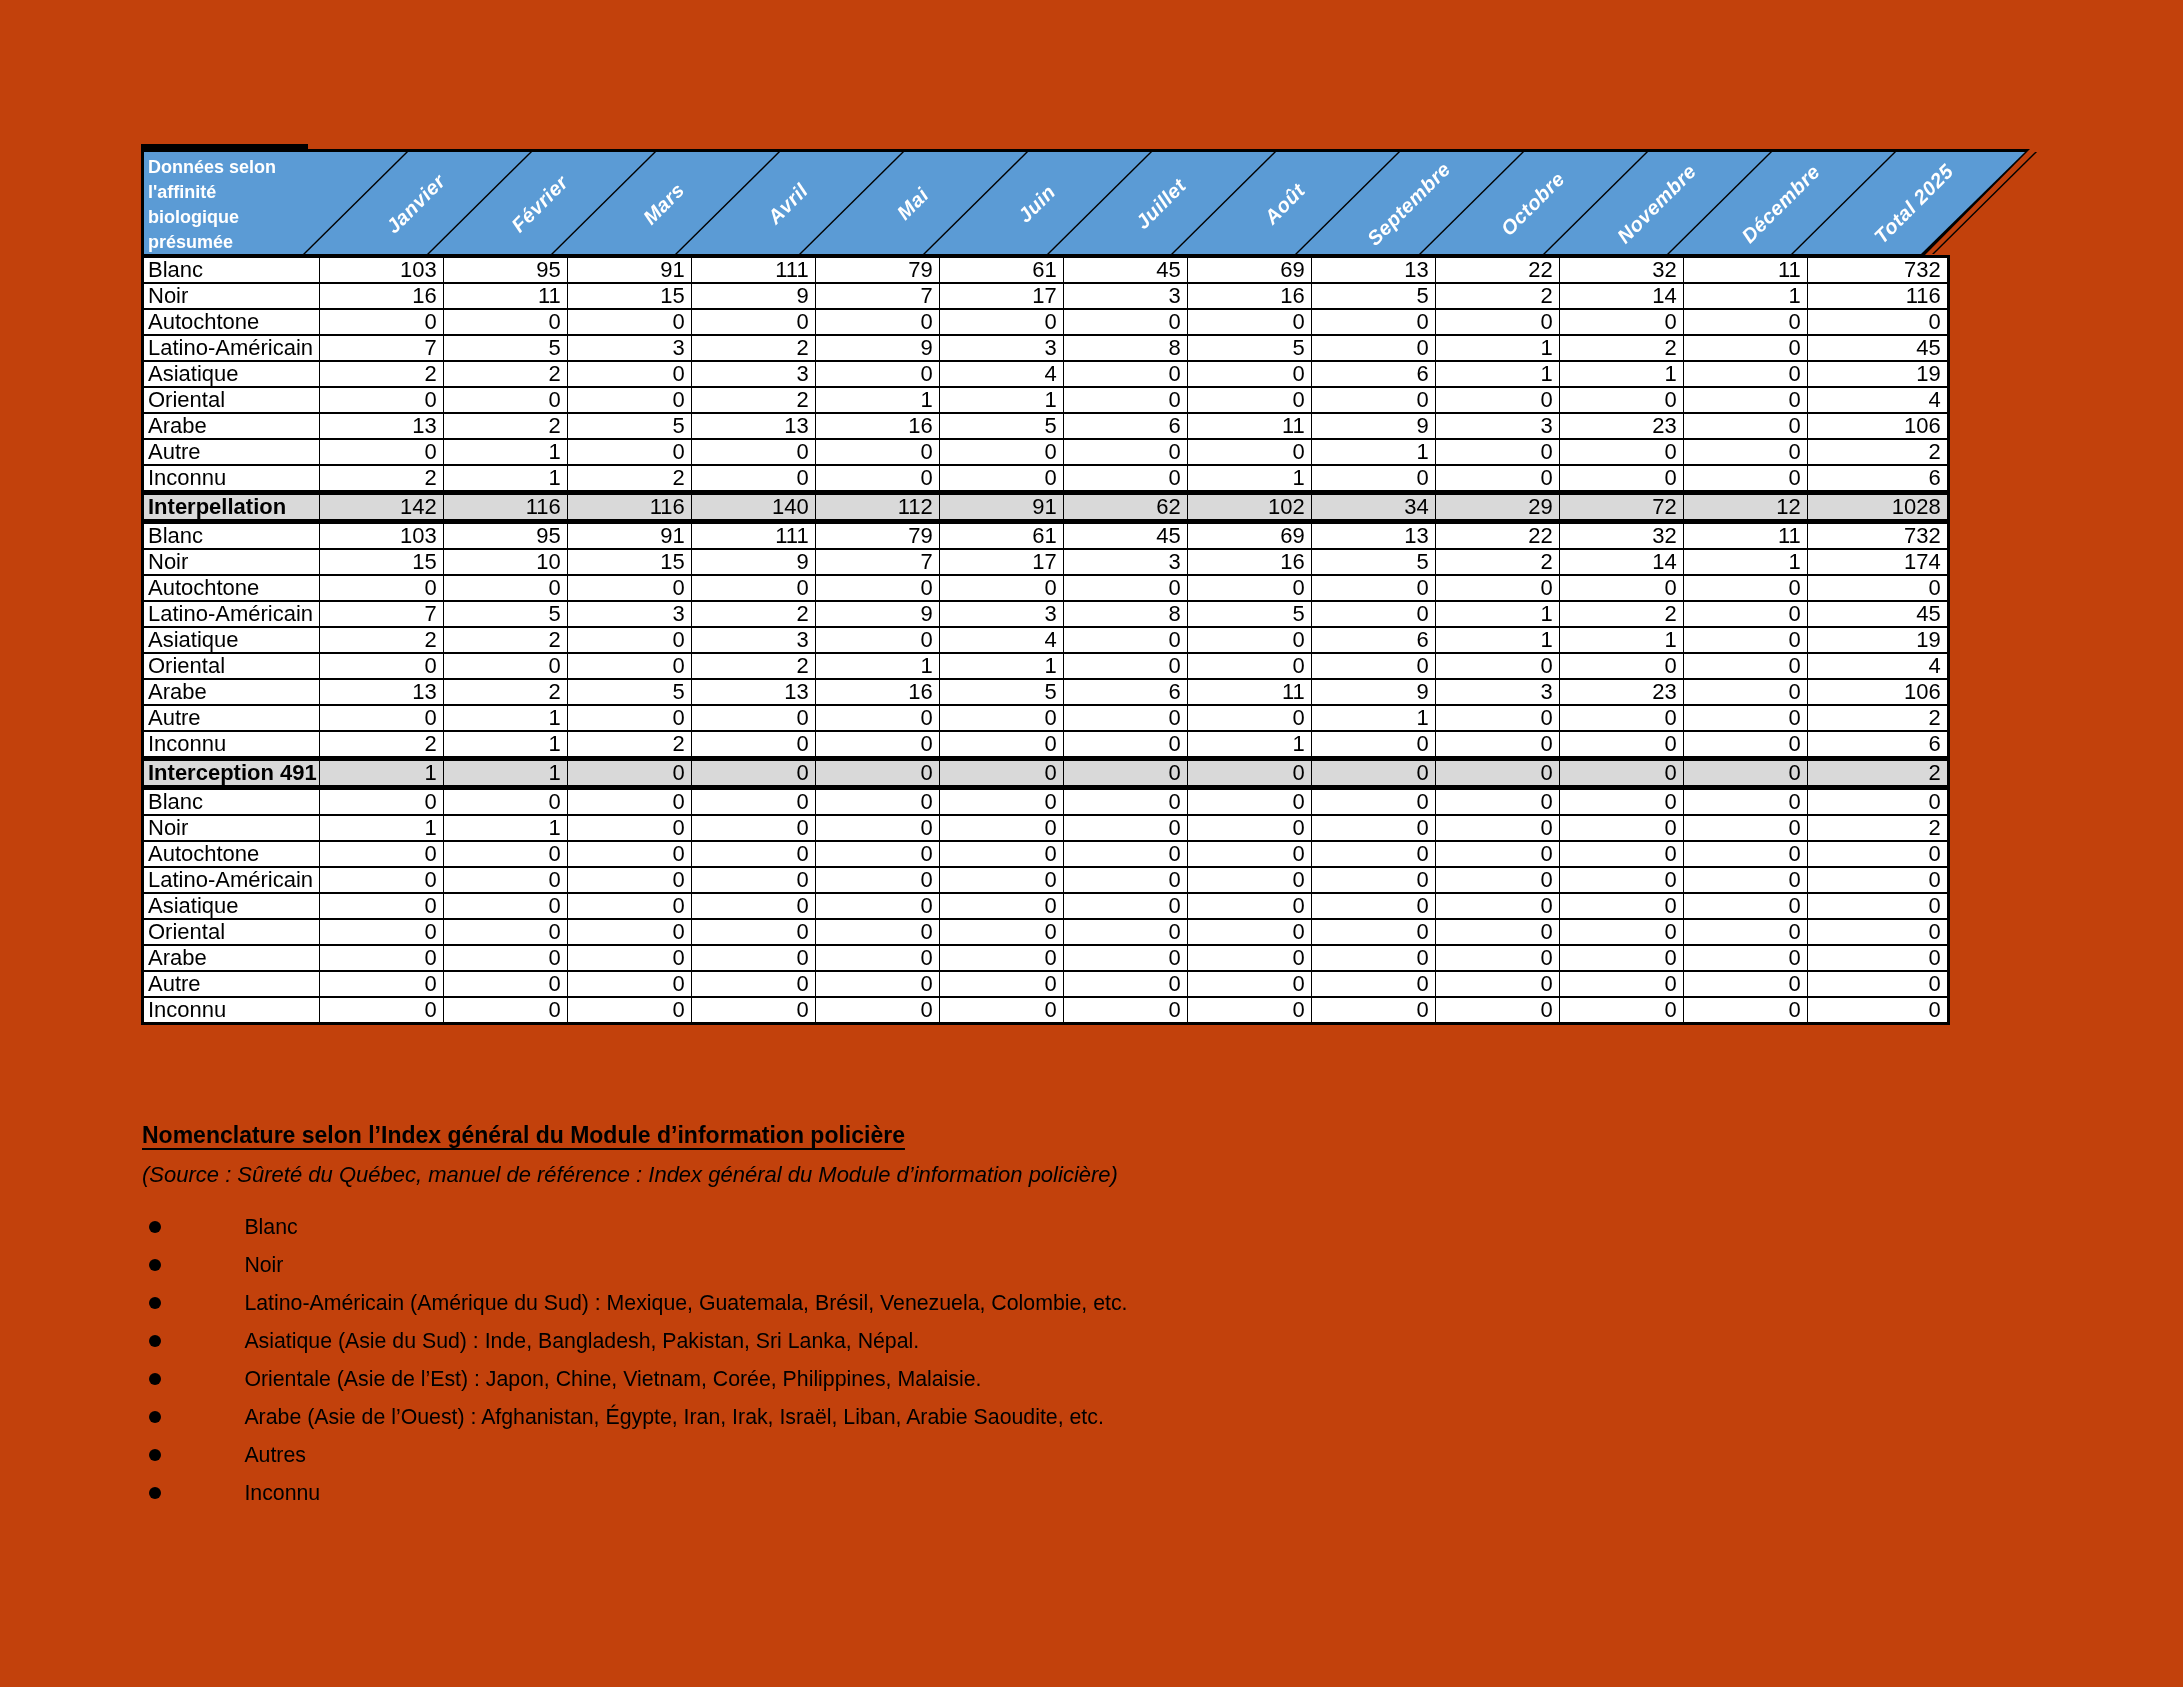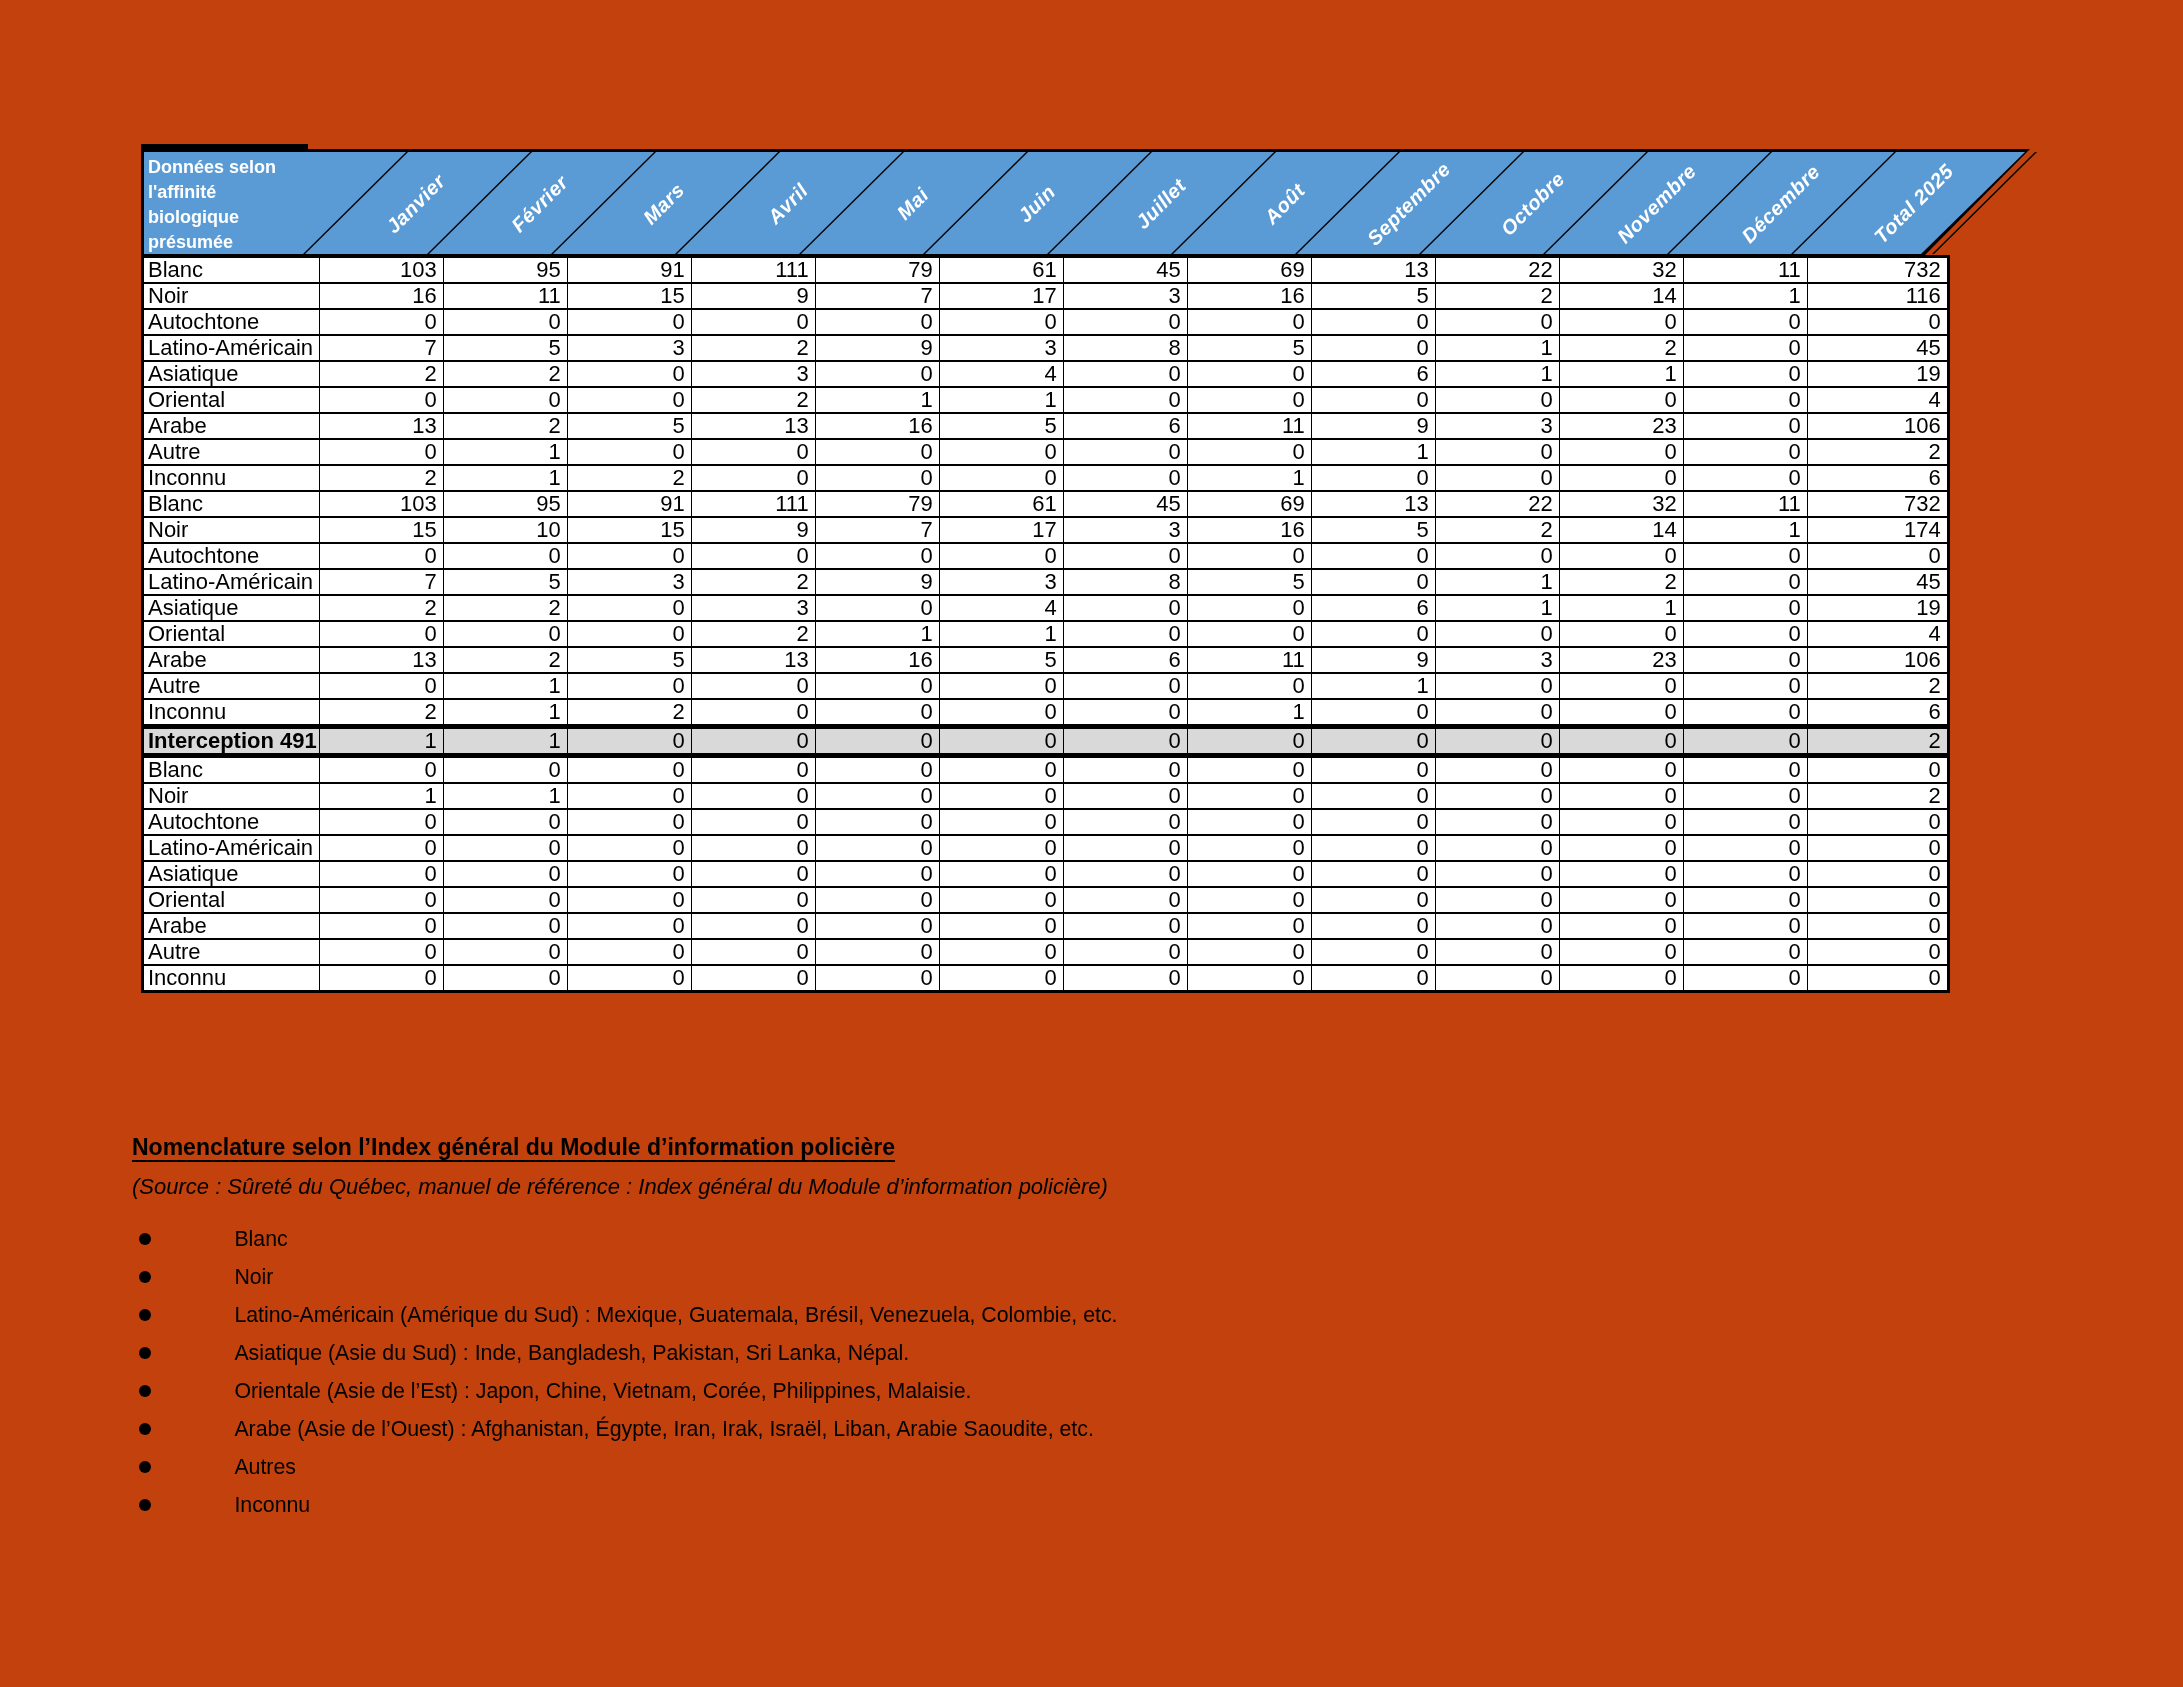--- a/index.html
+++ b/index.html
@@ -31,21 +31,21 @@
           table-layout:fixed; border:3.5px solid #000; }
   #grid td { border:1.5px solid #000; border-top-width:2.5px; border-bottom-width:2.5px;
              height:24px; font-size:22px; line-height:24px; overflow:hidden;
              white-space:nowrap; background:#fff; }
   #grid td.lbl { text-align:left; padding:0 2px 0 4px; }
   #grid td.num { text-align:right; padding:0 6px 0 2px; }
   #grid tr.section td { background:#D9D9D9; border-top-width:5px; border-bottom-width:5px; }
   #grid tr.section td.lbl { font-weight:bold; }
 
   
-  #notes { position:absolute; left:132px; top:1122px; width:1886px;margin-top:12px; }
+  #notes { position:absolute; left:142px; top:1122px; width:1886px; }
   #notes-title  { font-size:23px; font-weight:bold; text-decoration:underline;
                   text-decoration-thickness:2px; text-underline-offset:5px; width:max-content; }
   #notes-source { margin-top:13px; font-size:22px; font-style:italic; }
   #bullet-list  { list-style:none; margin-top:20px; }
   #bullet-list li { height:38px; display:flex; align-items:center; font-size:21.3px; white-space:nowrap; }
   .bullet-dot { flex:0 0 auto; width:12.4px; height:12.4px; border-radius:50%; background:#000;
                 margin:0 83px 0 7px; }
 </style>
 </head>
 <body>
@@ -245,20 +245,36 @@
           <td class="num">0</td>
           <td class="num">0</td>
           <td class="num">0</td>
           <td class="num">1</td>
           <td class="num">0</td>
           <td class="num">0</td>
           <td class="num">0</td>
           <td class="num">0</td>
           <td class="num">6</td>
         </tr>
+        <tr class="section">
+          <td class="lbl">Interpellation</td>
+          <td class="num">142</td>
+          <td class="num">116</td>
+          <td class="num">116</td>
+          <td class="num">140</td>
+          <td class="num">112</td>
+          <td class="num">91</td>
+          <td class="num">62</td>
+          <td class="num">102</td>
+          <td class="num">34</td>
+          <td class="num">29</td>
+          <td class="num">72</td>
+          <td class="num">12</td>
+          <td class="num">1028</td>
+        </tr>
         <tr class="data">
           <td class="lbl">Blanc</td>
           <td class="num">103</td>
           <td class="num">95</td>
           <td class="num">91</td>
           <td class="num">111</td>
           <td class="num">79</td>
           <td class="num">61</td>
           <td class="num">45</td>
           <td class="num">69</td>

